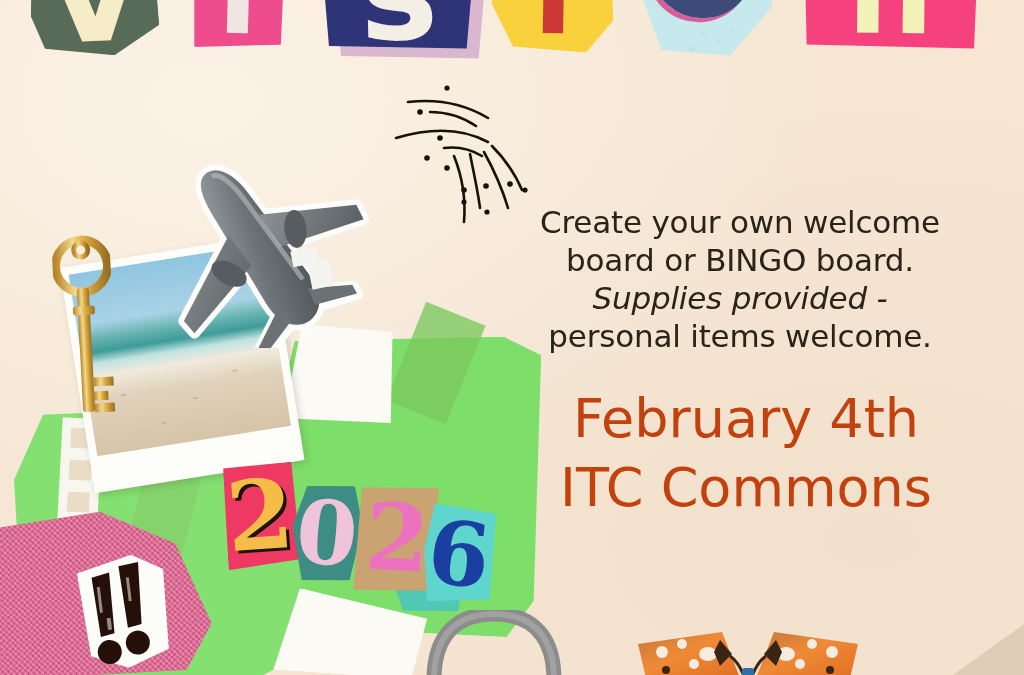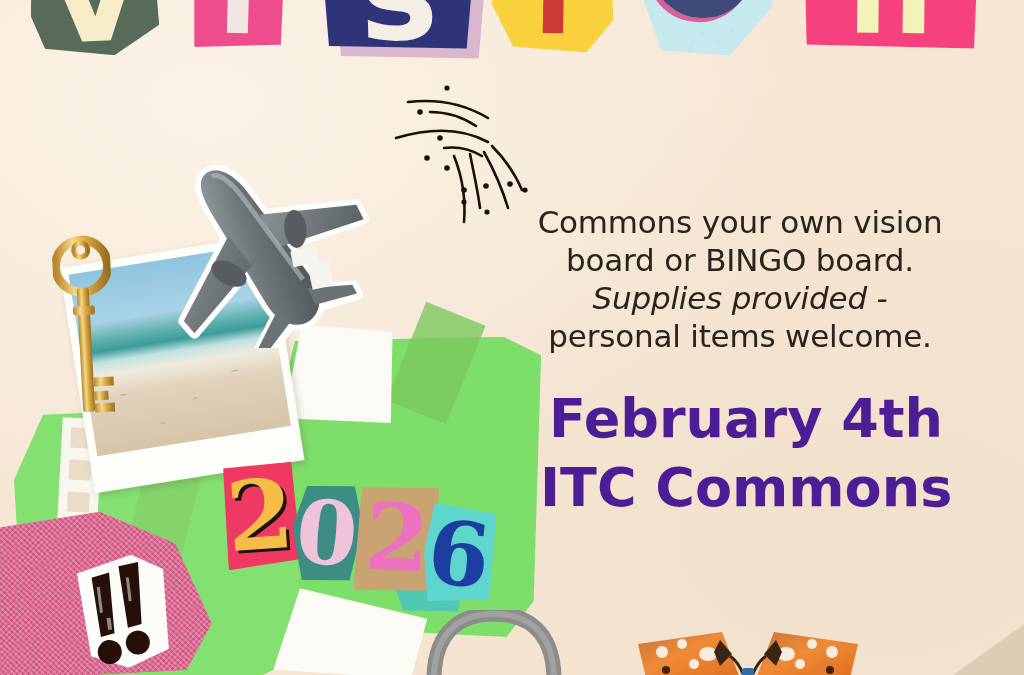--- a/index.html
+++ b/index.html
@@ -143,22 +143,22 @@
     letter-spacing: -.2px;
   }
   .details {
     position: absolute;
     left: 540px;
     top: 384px;
     width: 412px;
     text-align: center;
     font-size: 54px;
     line-height: 1.28;
-    color: #4c1d95;
-    font-weight: 700;
+    color: #c2410c;
+    font-weight: 400;
     letter-spacing: 0px;
   }
   .details .line { display: block; white-space: nowrap; }
 
   
   .firework { position: absolute; left: 392px; top: 84px; width: 160px; height: 150px; }
 
   
   .piece { position: absolute; }
 
@@ -491,21 +491,21 @@
       <circle cx="118" cy="100" r="2.8"></circle>
       <circle cx="133" cy="106" r="2.6"></circle>
       <circle cx="72" cy="118" r="2.6"></circle>
       <circle cx="95" cy="128" r="2.6"></circle>
       <circle cx="55" cy="4" r="2.6"></circle>
     </g>
   </svg>
 
 
   <div class="body-copy hand">
-    <span class="line" style="display: block;">Commons your own vision</span>
+    <span class="line" style="display: block;">Create your own welcome</span>
     <span class="line" style="display: block;">board or BINGO board.</span>
     <span class="line" style="display: block; font-style: italic;">Supplies provided -</span>
     <span class="line" style="display: block;">personal items welcome.</span>
   </div>
 
   <div class="details hand">
     <span class="line" style="display: block;">February 4th</span>
     <span class="line" style="display: block;">ITC Commons</span>
   </div>
 

